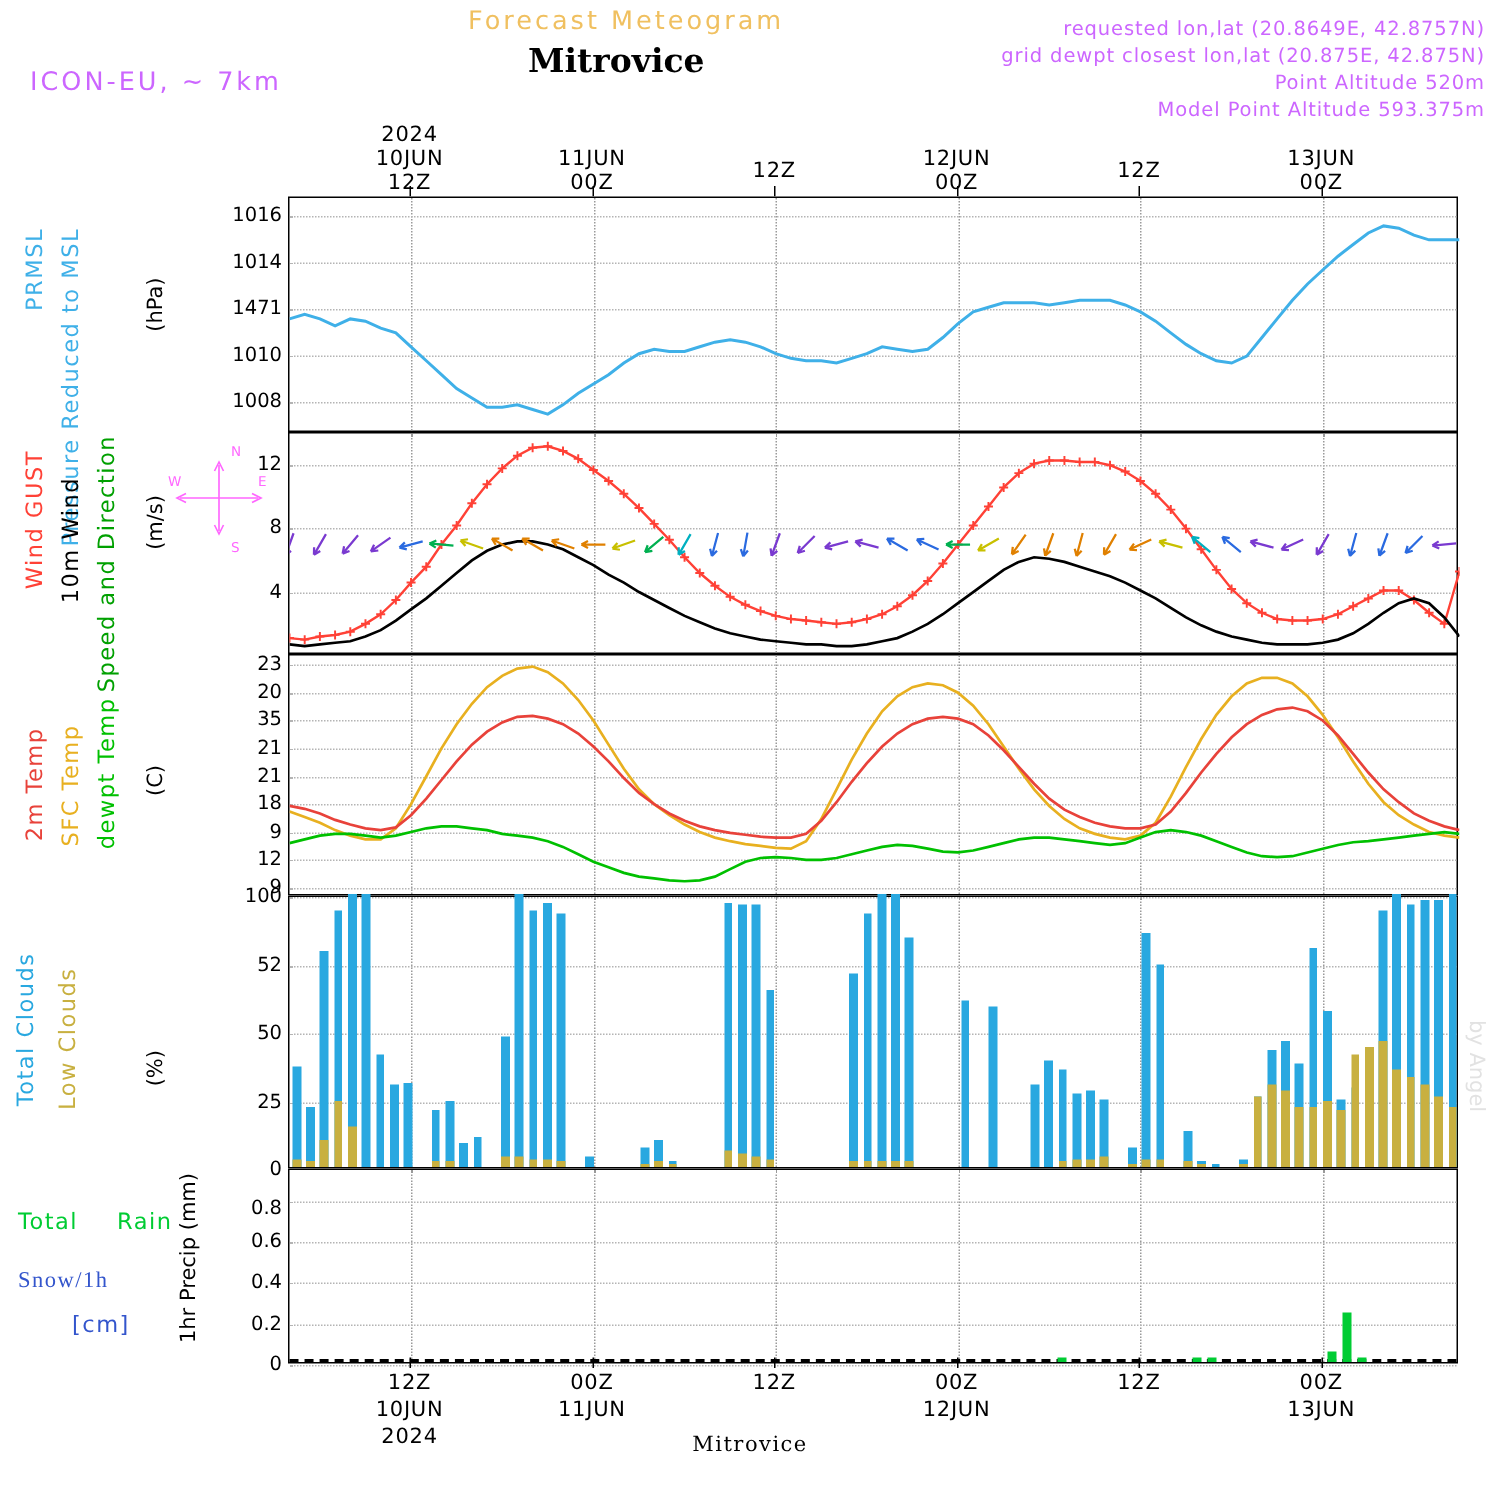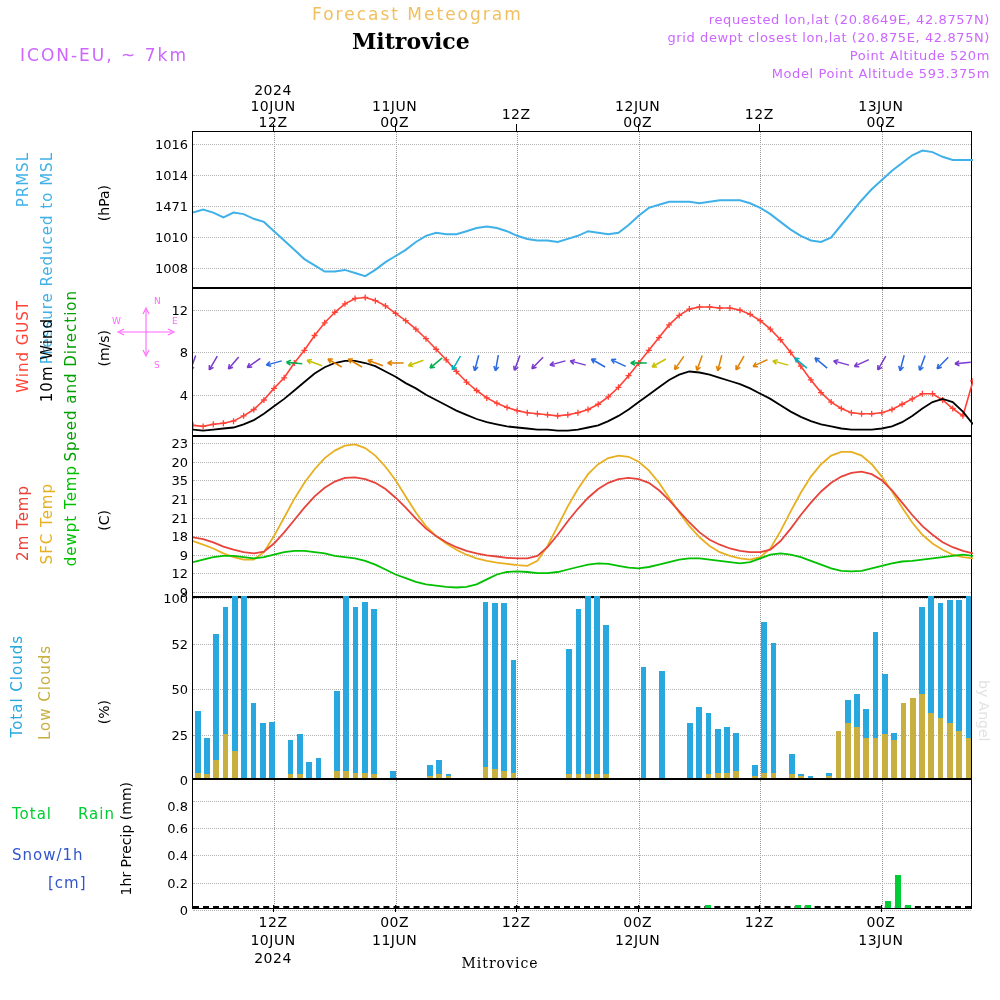--- a/index.html
+++ b/index.html
@@ -95,21 +95,21 @@
 <div class="rot" style="left:38px;top:483px;color:#e8b020;">SFC Temp</div>
 <div class="rot" style="left:62px;top:465px;color:#00c000;">dewpt Temp</div>
 <div class="rot2" style="left:96px;top:510px;color:#000;">(C)</div>
 
 <div class="rot" style="left:8px;top:635px;color:#29a8e0;">Total Clouds</div>
 <div class="rot" style="left:36px;top:645px;color:#c8b040;">Low Clouds</div>
 <div class="rot2" style="left:96px;top:700px;color:#000;">(%)</div>
 
 <div class="hlabel" style="left:12px;top:805px;color:#00cc33;">Total</div>
 <div class="hlabel" style="left:78px;top:805px;color:#00cc33;">Rain</div>
-<div class="hlabel" style="left:12px;top:846px;color:#3355cc;">Snow/1h</div>
+<div class="hlabel" style="left:12px;top:846px;color:#3355cc;font-family:Liberation Serif, serif;">Snow/1h</div>
 <div class="hlabel" style="left:48px;top:874px;color:#3355cc;">[cm]</div>
 <div class="rot2" style="left:118px;top:782px;color:#000;">1hr Precip (mm)</div>
 
 <div class="abs" style="left:110px;top:292px;width:72px;height:80px;">
   <svg width="72" height="80" viewBox="0 0 72 80">
     <g stroke="#ff66ff" stroke-width="1.1" fill="none">
       <line x1="36" y1="18" x2="36" y2="62"></line>
       <line x1="10" y1="40" x2="62" y2="40"></line>
       <polyline points="33,22 36,16 39,22"></polyline>
       <polyline points="33,58 36,64 39,58"></polyline>

